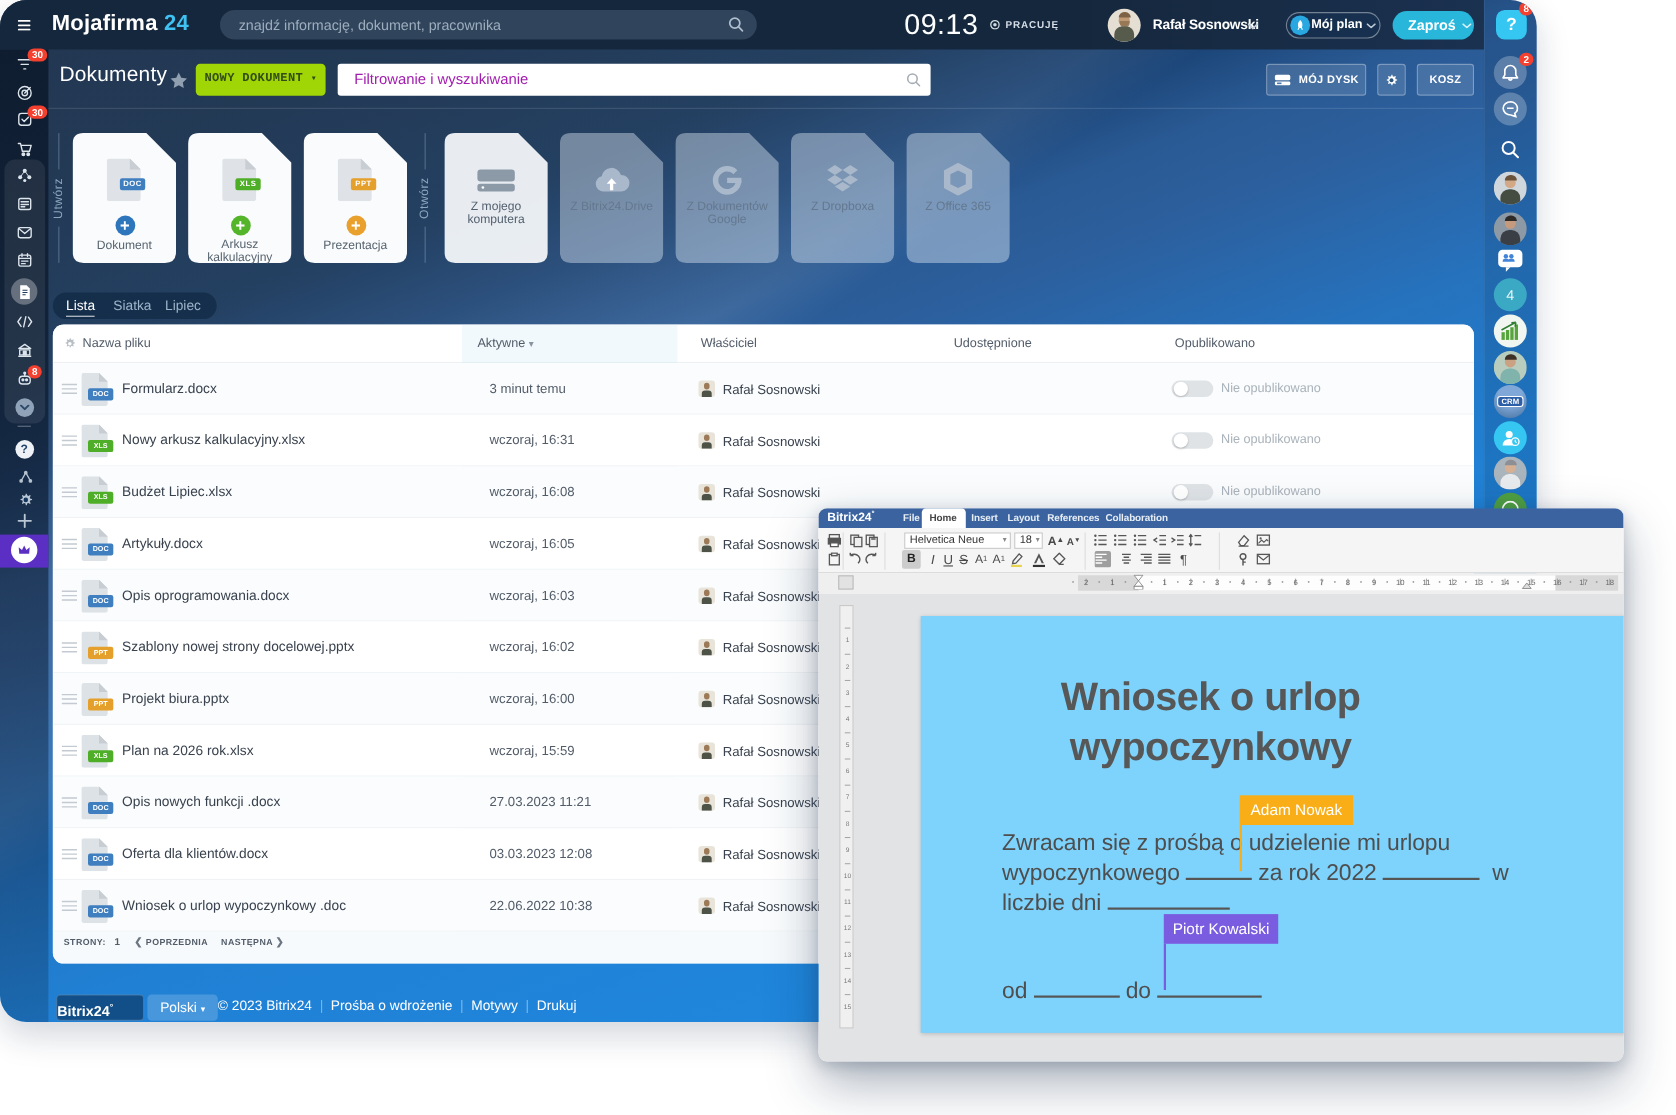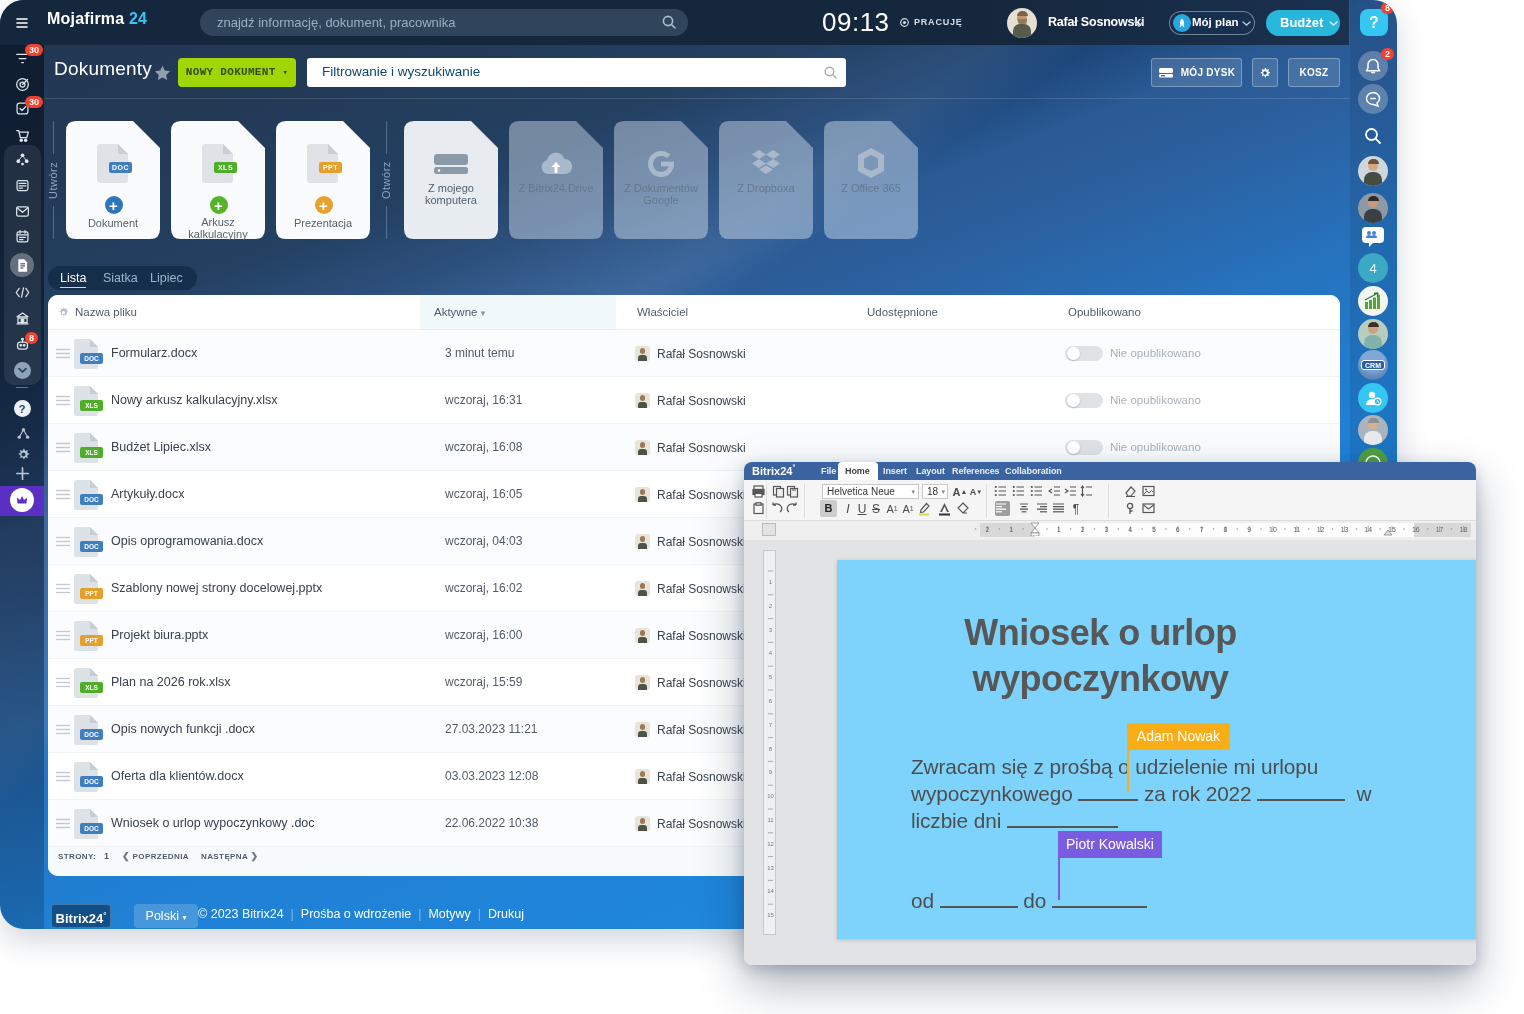--- a/index.html
+++ b/index.html
@@ -40,21 +40,21 @@
 
 <div class="abs" style="left:0;top:0;width:1397px;height:929px;background:linear-gradient(145deg, rgba(255,255,255,0.09) 0%, rgba(255,255,255,0.09) 39%, rgba(255,255,255,0) 42.5%);"></div>
 <div id="topbar"></div>
 <svg class="abs" style="left:16px;top:18px;" width="12" height="10" viewBox="0 0 12 10" xmlns="http://www.w3.org/2000/svg">
       <g stroke="#fff" stroke-width="1.6" stroke-linecap="round">
         <line x1="1" y1="1" x2="11" y2="1"></line>
         <line x1="1" y1="5" x2="11" y2="5"></line>
         <line x1="1" y1="9" x2="11" y2="9"></line>
       </g>
     </svg>
-<div class="abs" style="left:47px;top:10px;font-size:16px;letter-spacing:0.2px;font-weight:bold;color:#fff;">Mojafirma <span style="color:#3fc2f3;">24</span></div>
+<div class="abs" style="left:47px;top:10px;font-size:20px;letter-spacing:0.2px;font-weight:bold;color:#fff;">Mojafirma <span style="color:#3fc2f3;">24</span></div>
 <div class="abs" style="left:200px;top:9px;width:488px;height:27px;border-radius:14px;background:rgba(82,105,130,0.45);color:#9caebe;font-size:13px;line-height:27px;padding-left:17px;">znajdź informację, dokument, pracownika</div>
 <svg class="abs" style="left:662px;top:15px;" width="14" height="14" viewBox="0 0 14 14" xmlns="http://www.w3.org/2000/svg">
       <circle cx="6" cy="6" r="4.6" fill="none" stroke="#aebecd" stroke-width="1.6"></circle>
       <line x1="9.5" y1="9.5" x2="13" y2="13" stroke="#aebecd" stroke-width="1.6" stroke-linecap="round"></line>
     </svg>
 <div class="abs" style="left:822px;top:7px;font-size:26px;font-weight:400;color:#fdfeff;letter-spacing:0.5px;">09:13</div>
 <svg class="abs" style="left:900px;top:18px;" width="9" height="9" viewBox="0 0 9 9" xmlns="http://www.w3.org/2000/svg">
       <circle cx="4.5" cy="4.5" r="3.8" fill="none" stroke="#cfd9e2" stroke-width="1.2"></circle>
       <circle cx="4.5" cy="4.5" r="1.6" fill="#cfd9e2"></circle>
     </svg>
@@ -72,21 +72,21 @@
 <div class="abs" style="left:1169px;top:11px;width:86px;height:24px;border:1px solid rgba(255,255,255,0.4);border-radius:13px;background:rgba(18,56,96,0.25);"></div>
 <div class="abs circ" style="left:1173px;top:14px;width:18px;height:18px;background:#29a7e1;">
       <svg class="abs" style="" width="10" height="10" viewBox="0 0 10 10" xmlns="http://www.w3.org/2000/svg">
         <path d="M5 1 C6.5 2.5 7 4.5 6 7 L4 7 C3 4.5 3.5 2.5 5 1 Z M4 7 L3 9 M6 7 L7 9" stroke="#fff" stroke-width="1" fill="#fff"></path>
       </svg>
     </div>
 <div class="abs" style="left:1192px;top:16px;font-size:11.5px;font-weight:bold;color:#fff;">Mój plan</div>
 <svg class="abs" style="left:1242px;top:21px;" width="9" height="5" viewBox="0 0 9 5" xmlns="http://www.w3.org/2000/svg">
       <path d="M1 1 L4.5 4 L8 1" stroke="#bcc9d6" stroke-width="1.4" fill="none" stroke-linecap="round"></path>
     </svg>
-<div class="abs" style="left:1266px;top:10px;width:74px;height:26px;border-radius:14px;background:#28b6da;color:#fff;font-size:13px;font-weight:bold;text-align:left;line-height:26px;padding-left:14px;">Budżet</div>
+<div class="abs" style="left:1266px;top:10px;width:74px;height:26px;border-radius:14px;background:#28b6da;color:#fff;font-size:13px;font-weight:bold;text-align:left;line-height:26px;padding-left:14px;">Zaproś</div>
 <svg class="abs" style="left:1329px;top:21px;" width="9" height="5" viewBox="0 0 9 5" xmlns="http://www.w3.org/2000/svg">
       <path d="M1 1 L4.5 4 L8 1" stroke="#d8f2f8" stroke-width="1.4" fill="none" stroke-linecap="round"></path>
     </svg>
 <div id="leftbar"></div>
 <div class="abs" style="left:4px;top:145px;width:37px;height:240px;background:rgba(255,255,255,0.08);border-radius:10px;"></div>
 <svg class="abs" style="left:15px;top:51px;" width="15" height="15" viewBox="0 0 18 18" xmlns="http://www.w3.org/2000/svg">
       <g stroke="#dde5ec" stroke-width="1.5" fill="none" stroke-linecap="round" stroke-linejoin="round">
         <line x1="2" y1="4" x2="16" y2="4"></line>
         <line x1="5" y1="9" x2="13" y2="9"></line>
         <line x1="8" y1="14" x2="10" y2="14"></line>
@@ -309,21 +309,21 @@
       <svg class="abs" style="" width="16" height="16" viewBox="0 0 16 16" xmlns="http://www.w3.org/2000/svg">
         <circle cx="8" cy="8" r="7" fill="none" stroke="#fff" stroke-width="1.5"></circle>
       </svg>
     </div>
 <div class="abs" style="left:44px;top:98px;width:1305px;height:1px;background:rgba(255,255,255,0.13);"></div>
 <div class="abs" style="left:54px;top:58px;font-size:19px;font-weight:300;color:#fff;letter-spacing:0.2px;">Dokumenty</div>
 <svg class="abs" style="left:154px;top:65px;" width="17" height="16" viewBox="0 0 17 16" xmlns="http://www.w3.org/2000/svg">
       <path d="M8.5 0.8 l2.3 4.8 5.2.7 -3.8 3.6 .9 5.2 -4.6-2.5 -4.6 2.5 .9-5.2 -3.8-3.6 5.2-.7 Z" fill="#91a0b0"></path>
     </svg>
 <div class="abs" style="left:178px;top:58px;width:118px;height:29px;background:#a0d506;border-radius:4px;color:#334d14;font-size:11px;font-weight:bold;text-align:center;line-height:29px;letter-spacing:0.3px;font-family:Liberation Mono, monospace;">NOWY DOKUMENT <span style="font-size:9px;">▾</span></div>
-<div class="abs" style="left:307px;top:58px;width:539px;height:29px;background:#fff;border-radius:3px;color:#0c4a6e;font-size:13.5px;line-height:27px;padding-left:15px;">Filtrowanie i wyszukiwanie</div>
+<div class="abs" style="left:307px;top:58px;width:539px;height:29px;background:#fff;border-radius:3px;color:#a21caf;font-size:13.5px;line-height:27px;padding-left:15px;">Filtrowanie i wyszukiwanie</div>
 <svg class="abs" style="left:824px;top:66px;" width="13" height="13" viewBox="0 0 13 13" xmlns="http://www.w3.org/2000/svg">
       <circle cx="5.5" cy="5.5" r="4.3" fill="none" stroke="#a5acb3" stroke-width="1.4"></circle>
       <line x1="8.8" y1="8.8" x2="12" y2="12" stroke="#a5acb3" stroke-width="1.4" stroke-linecap="round"></line>
     </svg>
 <div class="hbtn" style="left:1151px;width:91px;"><svg class="abs" style="margin-right:7px;position:static;" width="16" height="13" viewBox="0 0 16 13" xmlns="http://www.w3.org/2000/svg">
         <rect x="1" y="2" width="14" height="5" rx="1.5" fill="#fff"></rect>
         <rect x="1" y="8" width="14" height="3.5" rx="1.2" fill="#fff"></rect>
         <rect x="3" y="9" width="4" height="1.5" fill="#4b79ad"></rect>
       </svg>MÓJ DYSK</div>
 <div class="hbtn" style="left:1252px;width:26px;">
@@ -553,21 +553,21 @@
             <line x1="0" y1="5.5" x2="14" y2="5.5"></line>
             <line x1="0" y1="9.5" x2="14" y2="9.5"></line>
           </g>
         </svg>
 <svg class="abs" style="left:26px;top:9px;" width="24" height="30" viewBox="0 0 24 30">
           <path d="M0 2.5 Q0 0 2.5 0 L16 0 L24 8 L24 27.5 Q24 30 21.5 30 L2.5 30 Q0 30 0 27.5 Z" fill="#dde2e7"></path>
           <path d="M16 0 L24 8 L16 8 Z" fill="#c8cdd3"></path>
         </svg>
 <div class="abs" style="left:32px;top:23px;width:23px;height:11px;background:#3f7fbf;border-radius:2px;color:#fff;font-size:6.5px;font-weight:bold;text-align:center;line-height:11px;">DOC</div>
 <div class="rname">Opis oprogramowania.docx</div>
-<div class="rdate">wczoraj, 04:03</div>
+<div class="rdate">wczoraj, 16:03</div>
 <div class="rowner">
           <span style="display:inline-block;width:15px;height:15px;border-radius:3px;background:#e9e4da;position:relative;overflow:hidden;">
             <span style="position:absolute;left:5px;top:2px;width:5px;height:6px;border-radius:2.5px;background:#9c7a58;"></span>
             <span style="position:absolute;left:3px;top:9px;width:9px;height:6px;border-radius:3px 3px 0 0;background:#4e5347;"></span>
           </span>
           <span>Rafał Sosnowski</span>
         </div>
 <div class="toggle"></div>
         <div class="ntog">Nie opublikowano</div>
 </div>
@@ -719,21 +719,21 @@
           <span>Rafał Sosnowski</span>
         </div>
 <div class="toggle"></div>
         <div class="ntog">Nie opublikowano</div>
 </div>
 <div class="abs" style="left:0;top:552px;width:1292px;height:29px;background:#f7fafc;"></div>
 <div class="abs" style="left:10px;top:556px;font-size:8px;font-weight:bold;color:#525c69;letter-spacing:0.4px;">STRONY: &nbsp;&nbsp;<span style="font-size:9px;">1</span></div>
 <div class="abs" style="left:74px;top:556px;font-size:8px;font-weight:bold;color:#525c69;letter-spacing:0.4px;"><span style="color:#6b7682;font-size:9px;">❮</span> POPRZEDNIA</div>
 <div class="abs" style="left:153px;top:556px;font-size:8px;font-weight:bold;color:#525c69;letter-spacing:0.4px;">NASTĘPNA <span style="color:#6b7682;font-size:9px;">❯</span></div>
 </div>
-<div class="abs" style="left:51px;top:904px;width:60px;height:24px;background:rgba(8,38,72,0.55);border:1px solid rgba(255,255,255,0.22);border-radius:4px;color:#fff;text-align:center;line-height:22px;font-size:13px;font-weight:bold;">Bitrix<span>24</span><span style="font-size:8px;vertical-align:super;">°</span></div>
+<div class="abs" style="left:51px;top:904px;width:80px;height:24px;background:rgba(8,38,72,0.55);border:1px solid rgba(255,255,255,0.22);border-radius:4px;color:#fff;text-align:left;line-height:22px;font-size:13px;font-weight:bold;">Bitrix<span>24</span><span style="font-size:8px;vertical-align:super;">°</span></div>
 <div class="abs" style="left:134px;top:904px;width:64px;height:24px;background:rgba(255,255,255,0.18);border-radius:4px;color:#fff;text-align:center;line-height:24px;font-size:12.5px;">Polski <span style="font-size:8px;">▾</span></div>
 <div class="abs" style="left:198px;top:907px;font-size:12.5px;color:#fff;">© 2023 Bitrix24 &nbsp;<span class="sep">|</span>&nbsp; Prośba o wdrożenie &nbsp;<span class="sep">|</span>&nbsp; Motywy &nbsp;<span class="sep">|</span>&nbsp; Drukuj</div>
 </div>
 <div class="abs" style="left:744px;top:462px;width:732px;height:503px;border-radius:8px;overflow:hidden;box-shadow:0 20px 45px rgba(20,40,70,0.35), 0 4px 14px rgba(20,40,70,0.2);">
 <div class="abs" style="left:0;top:0;width:732px;height:18px;background:#3a639f;"></div>
 <div class="abs" style="left:8px;top:2px;font-size:11px;font-weight:bold;color:#fff;">Bitrix<span>24</span><span style="font-size:7px;vertical-align:super;">°</span></div>
 <div class="abs" style="left:94px;top:0;width:40px;height:18px;background:#fff;border-radius:4px 4px 0 0;"></div>
 <div class="abs" style="left:77px;top:4px;font-size:9px;font-weight:bold;color:#e8eef6;letter-spacing:-0.1px;">File</div>
 <div class="abs" style="left:101px;top:4px;font-size:9px;font-weight:bold;color:#444;letter-spacing:-0.1px;">Home</div>
 <div class="abs" style="left:139px;top:4px;font-size:9px;font-weight:bold;color:#e8eef6;letter-spacing:-0.1px;">Insert</div>

